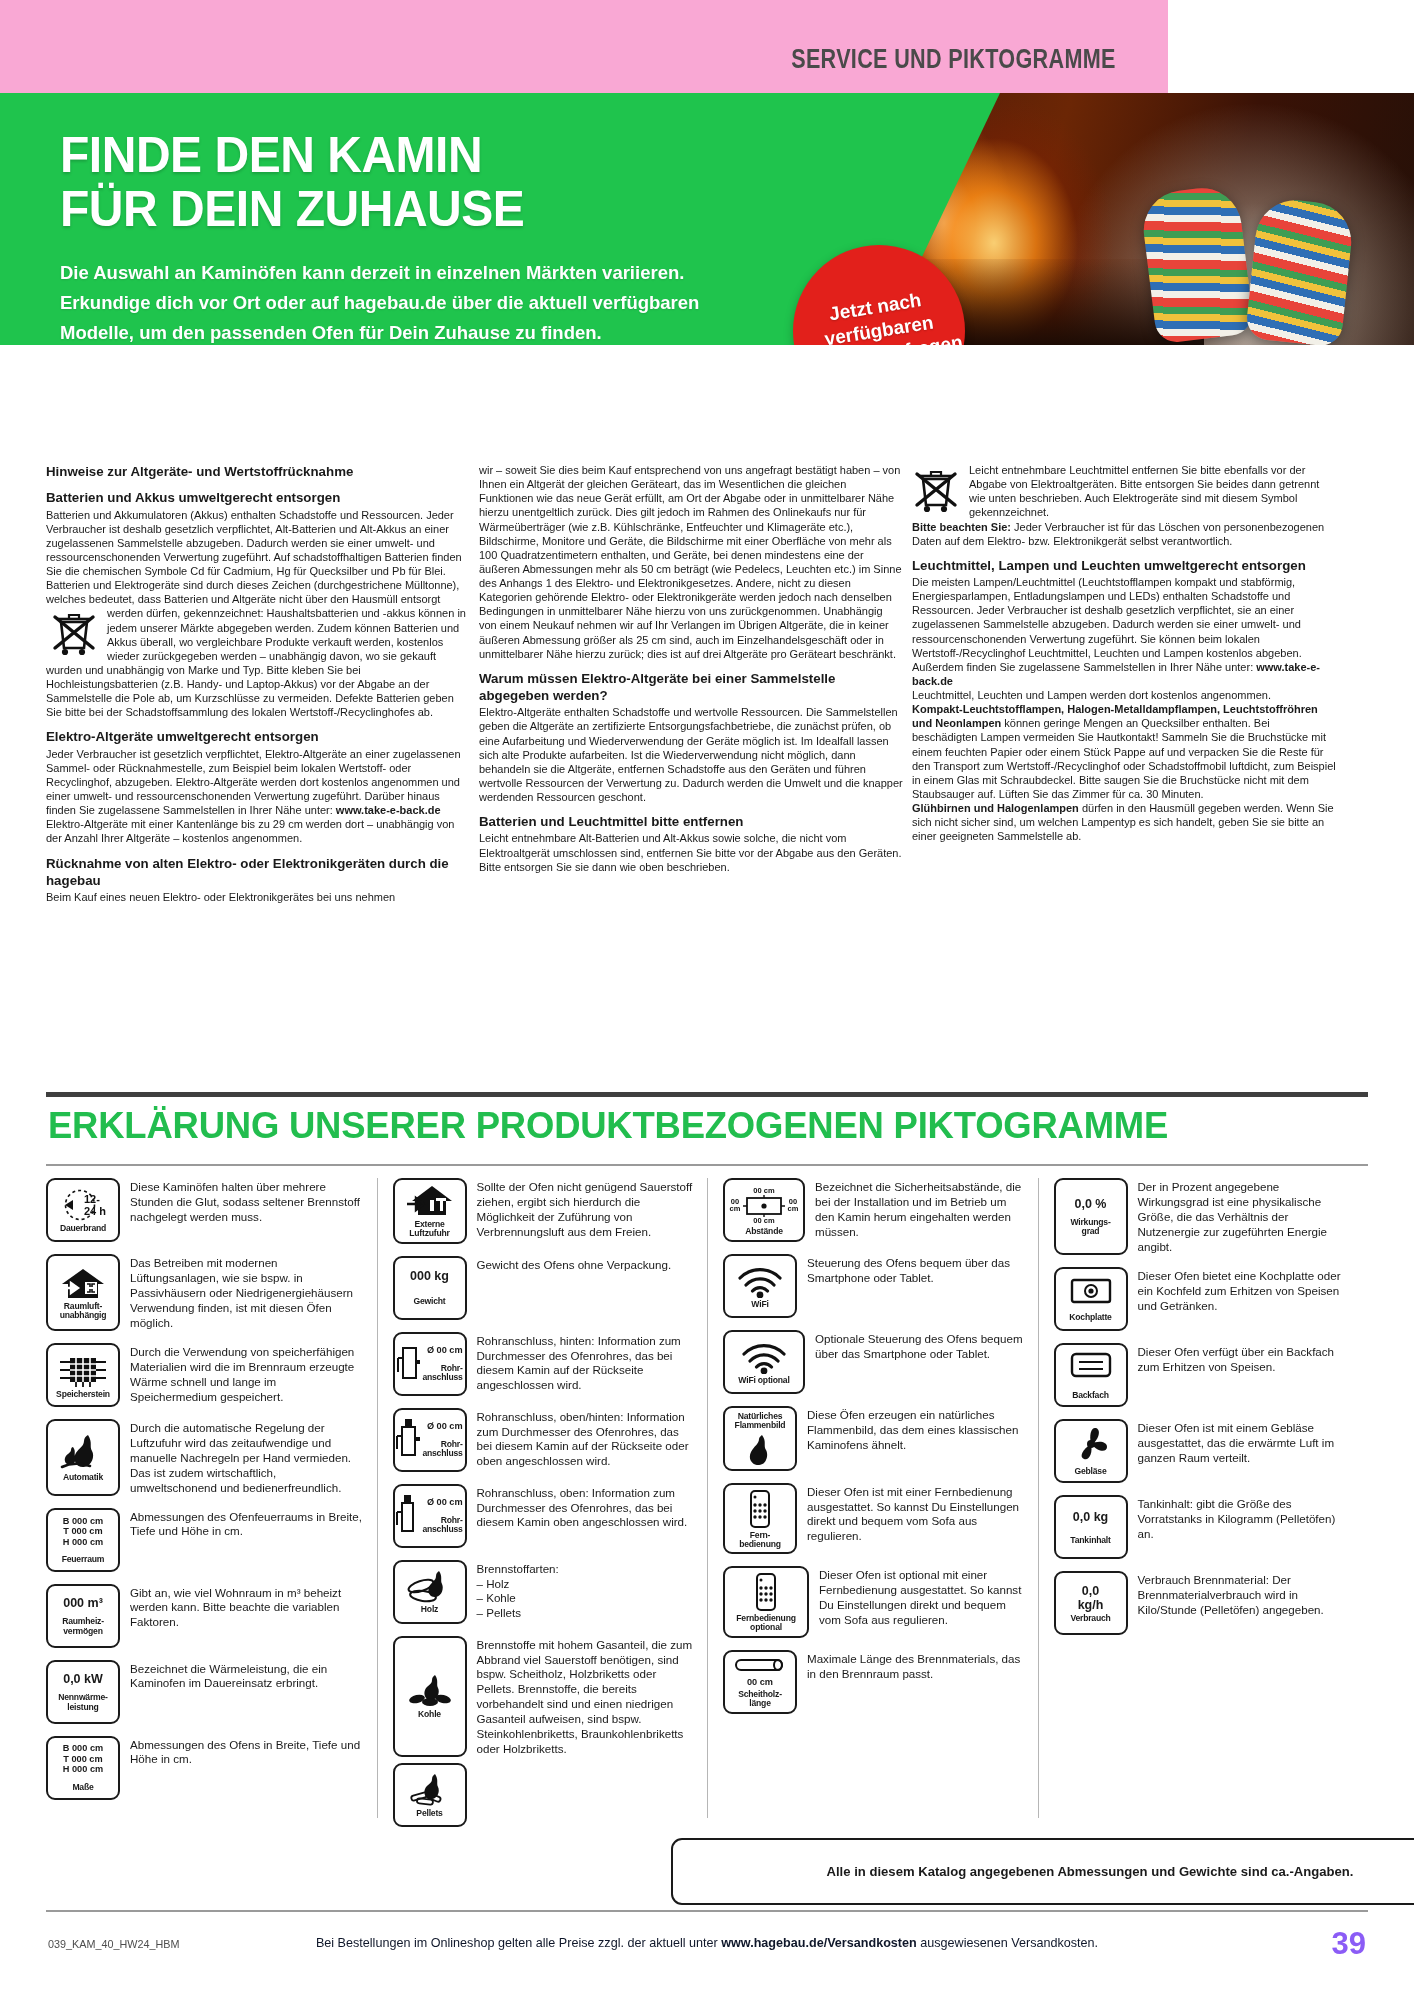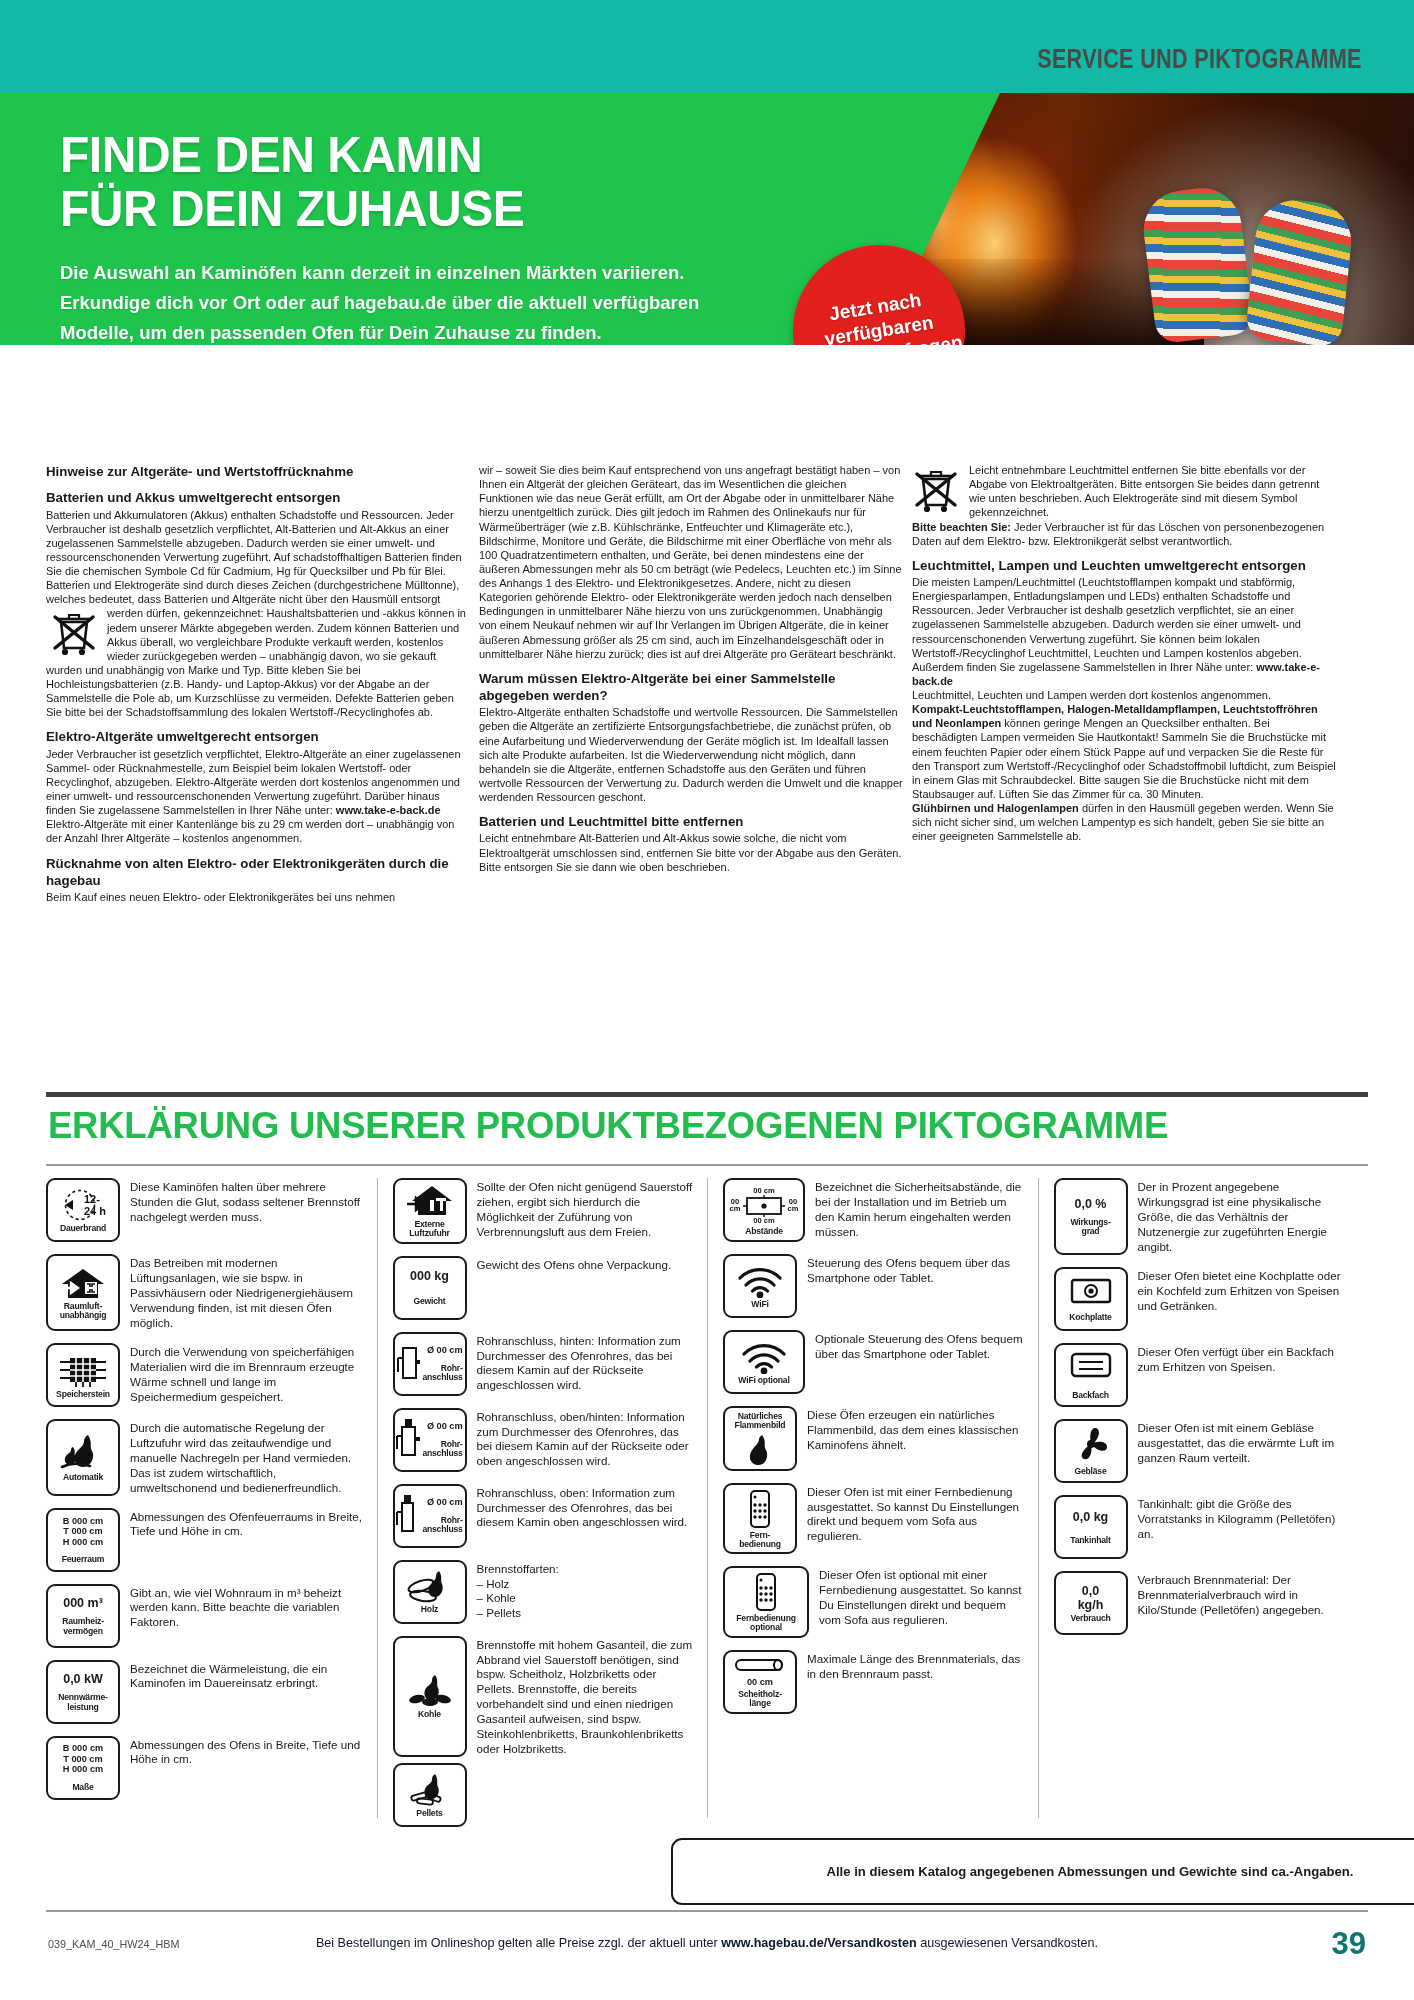--- a/index.html
+++ b/index.html
@@ -7,22 +7,22 @@
     width: 1414px; height: 2000px;
     background: #ffffff;
     font-family: "Liberation Sans", sans-serif;
     color: #1a1a1a;
     overflow: hidden;
   }
   .page { position: relative; width: 1414px; height: 2000px; background: #fff; }
 
   
   .topbar {
-    position: absolute; top: 0; left: 0; width: 1414px; height: 96px;
-    background: #14b8a6;
+    position: absolute; top: 0; left: 0; width: 1168px; height: 96px;
+    background: #f9a8d4;
   }
   .topbar-title {
     position: absolute; right: 52px; top: 44px;
     font-size: 27px; font-weight: bold; letter-spacing: 0.4px;
     color: #4a4a4a; transform: scaleX(0.80); transform-origin: right center;
     white-space: nowrap;
   }
 
   
   .hero {
@@ -147,21 +147,21 @@
   .footer {
     position: absolute; left: 0; top: 1922px; width: 1414px; height: 60px;
   }
   .footer-code { position: absolute; left: 48px; top: 16px; font-size: 10.8px; color: #4d4d4d; }
   .footer-text {
     position: absolute; left: 0; top: 14px; width: 1414px; text-align: center;
     font-size: 12.6px; color: #0f172a;
   }
   .footer-text b { font-weight: bold; }
   .footer-page {
-    position: absolute; right: 48px; top: 4px; font-size: 31px; font-weight: bold; color: #0f766e;
+    position: absolute; right: 48px; top: 4px; font-size: 31px; font-weight: bold; color: #8b5cf6;
   }
   .wifi-arc { stroke: #111; fill: none; }
 </style>
 </head>
 <body>
 
 <div class="page">
 
   <div class="topbar">
     <div class="topbar-title">SERVICE UND PIKTOGRAMME</div>

